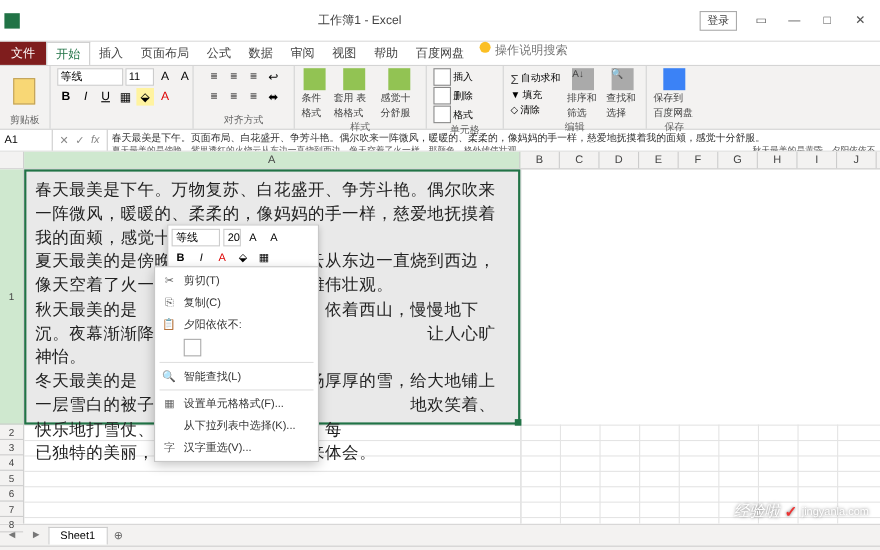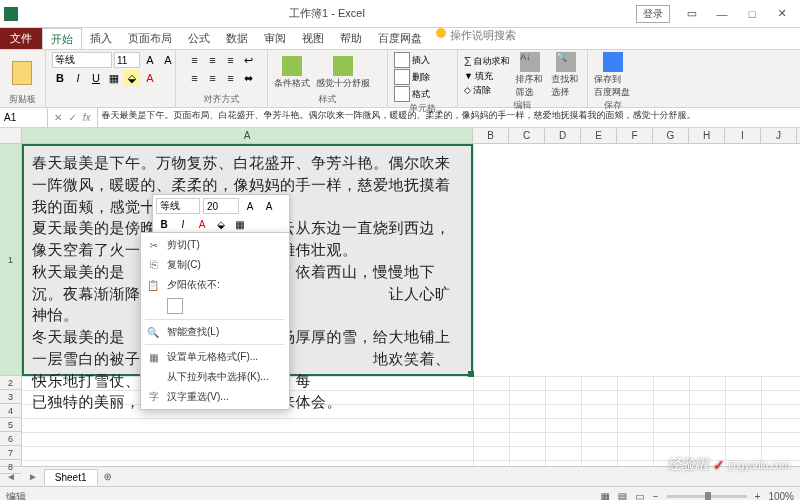--- a/index.html
+++ b/index.html
@@ -1,19 +1,19 @@
 <!DOCTYPE html>
 <html><head>
 <meta charset="utf-8">
 <style>
 * { margin: 0; padding: 0; box-sizing: border-box; font-family: "Microsoft YaHei", sans-serif; }
 body { width: 800px; height: 500px; background: #fff; overflow: hidden; position: relative; font-size: 11px; }
 
 
-.titlebar { height: 28px; background: #fff; display: flex; align-items: center; border-bottom: 1px solid #d4d4d4; }
+.titlebar { height: 38px; background: #fff; display: flex; align-items: center; border-bottom: 1px solid #d4d4d4; }
 .titlebar-left { display: flex; gap: 4px; padding-left: 4px; }
 .tb-ico { width: 14px; height: 14px; background: #217346; }
 .titlebar-title { flex: 1; text-align: center; color: #444; font-size: 11px; }
 .titlebar-right { display: flex; align-items: center; gap: 2px; padding-right: 4px; }
 .tr-btn { width: 28px; height: 20px; display: flex; align-items: center; justify-content: center; color: #555; font-size: 11px; }
 .login-box { border: 1px solid #aaa; padding: 1px 6px; font-size: 10px; margin-right: 6px; color: #444; }
 
 
 .menubar { height: 22px; background: #fff; display: flex; align-items: stretch; border-bottom: 1px solid #d4d4d4; }
 .menu-file { background: #7f1d1d; color: #fff; padding: 0 10px; display: flex; align-items: center; font-size: 11px; }
@@ -178,20 +178,25 @@
     <div class="rgroup-label">对齐方式</div>
   </div>
   <div class="rgroup" style="width:120px">
     <div class="rgroup-body" style="gap:6px">
       <div class="rbtn-col">
           <div class="r-ico g"></div>
           <span>条件格式</span>
         </div>
       <div class="rbtn-col">
           <div class="r-ico g"></div>
+          <span>套用
+表格格式</span>
+        </div>
+      <div class="rbtn-col">
+          <div class="r-ico g"></div>
           <span>感觉十分舒服</span>
         </div>
     </div>
     <div class="rgroup-label">样式</div>
   </div>
   <div class="rgroup" style="width:70px">
     <div class="rgroup-body">
       <div class="r-stack">
         <div>
             <div class="r-ico o"></div>
@@ -250,20 +255,21 @@
 
 <div class="fbar">
   <div class="namebox">A1</div>
   <div class="fbar-icons">
     <span>✕</span>
     <span>✓</span>
     <span style="font-style:italic">fx</span>
   </div>
   <div class="fbar-content">
     <div>春天最美是下午。页面布局、白花盛开、争芳斗艳。偶尔吹来一阵微风，暖暖的、柔柔的，像妈妈的手一样，慈爱地抚摸着我的面颊，感觉十分舒服。</div>
+    <div class="l2"><span>夏天最美的是傍晚。紫里透红的火烧云从东边一直烧到西边，像天空着了火一样，那颜色，格外雄伟壮观。</span><span style="float:right">秋天最美的是黄昏。夕阳依依不</span></div>
 
   </div>
 </div>
 
 <div class="grid-area">
   <div class="col-headers">
     <div class="corner"></div>
     <div class="ch A sel">A</div>
     <div class="ch N">B</div>
     <div class="ch N">C</div>
@@ -309,21 +315,21 @@
         <div class="a1-text" style="white-space:pre-wrap">春天最美是下午。万物复苏、白花盛开、争芳斗艳。偶尔吹来一阵微风，暖暖的、柔柔的，像妈妈的手一样，慈爱地抚摸着我的面颊，感觉十分
 夏天最美的是傍晚。紫里透红的火烧云从东边一直烧到西边，像天空着了火一样　　　　　　　　雄伟壮观。
 秋天最美的是　　　　　　　　　　　依着西山，慢慢地下沉。夜幕渐渐降临，那风声、　　　　　　　　　　让人心旷神怡。
 冬天最美的是　　　　　　　　　　场厚厚的雪，给大地铺上一层雪白的被子。孩子们、　　　　　　　　　　地欢笑着、快乐地打雪仗、堆雪人，多么快乐啊。每　　　　　　　　　已独特的美丽，风景人情，需要用心来体会。</div>
         <div class="sel-handle"></div>
       </div>
 
       <div class="mini-tb">
         <div class="mini-row">
           <div class="mini-sel" style="width:44px">等线</div>
-          <div class="mini-sel" style="width:36px">20</div>
+          <div class="mini-sel" style="width:16px">20</div>
           <div class="mini-btn">A</div>
           <div class="mini-btn">A</div>
         </div>
         <div class="mini-row" style="margin-top:2px">
           <div class="mini-btn" style="font-weight:bold">B</div>
           <div class="mini-btn" style="font-style:italic">I</div>
           <div class="mini-btn" style="color:#d00">A</div>
           <div class="mini-btn">⬙</div>
           <div class="mini-btn">▦</div>
         </div>

